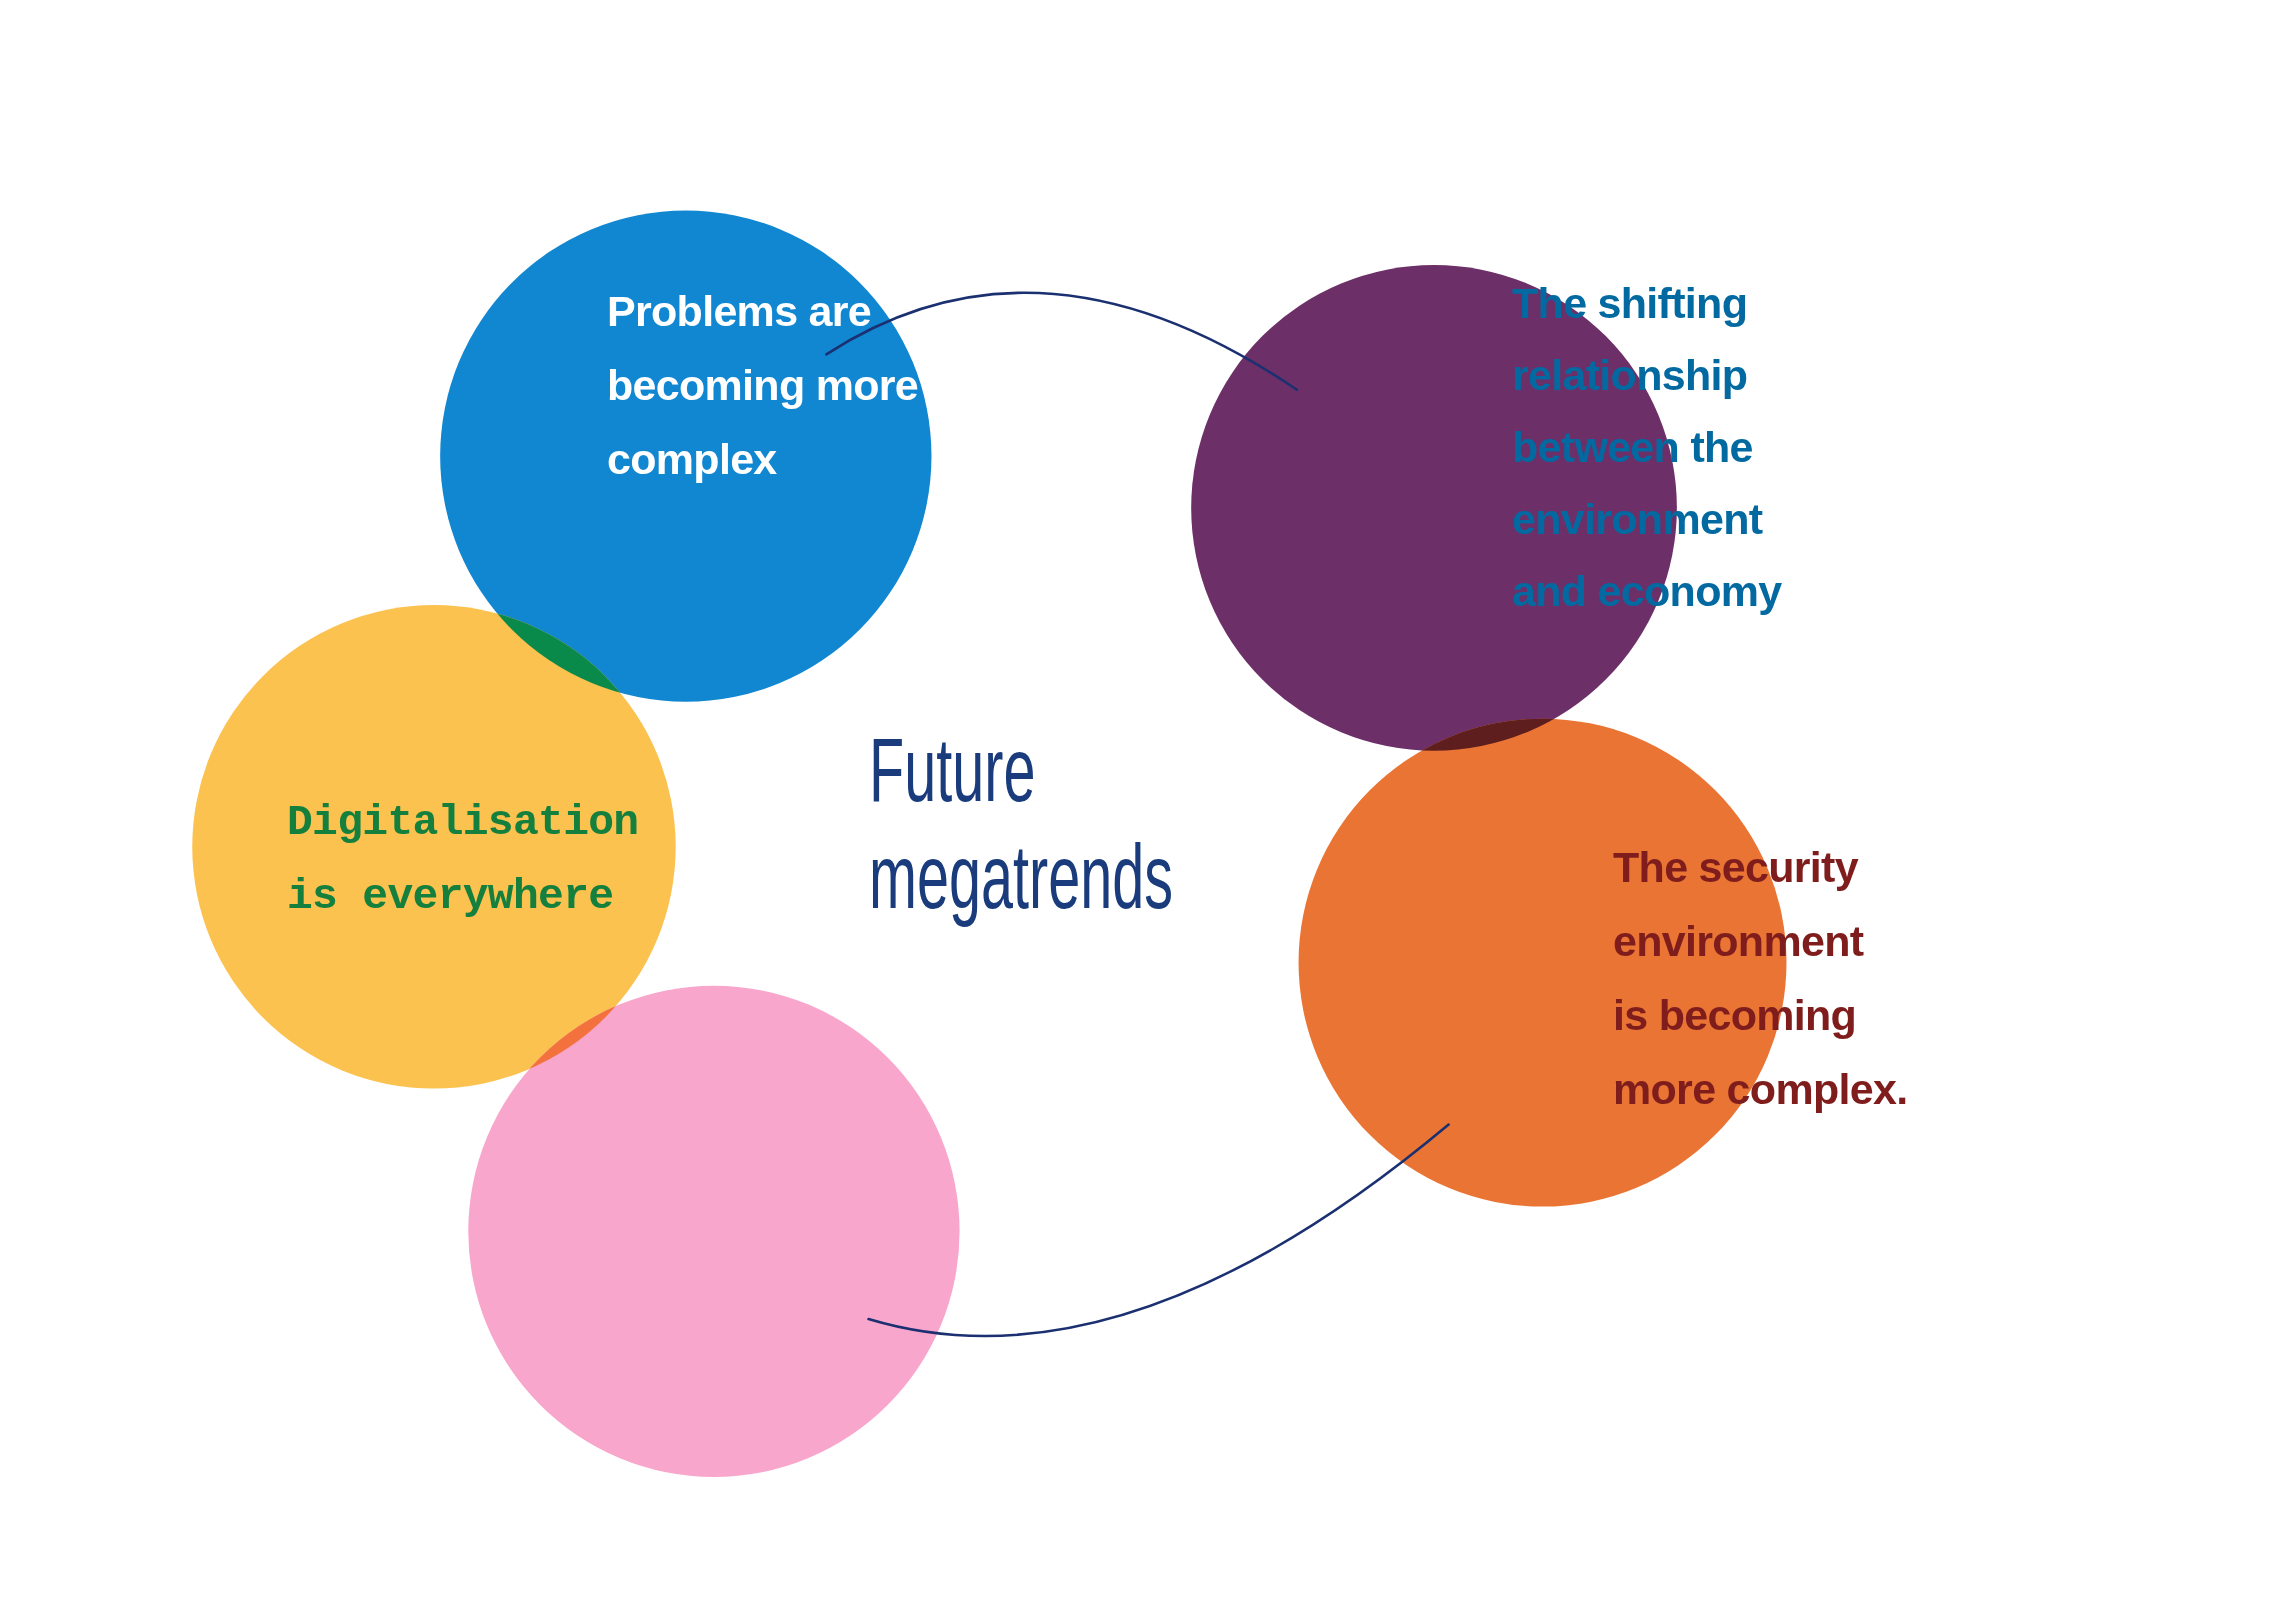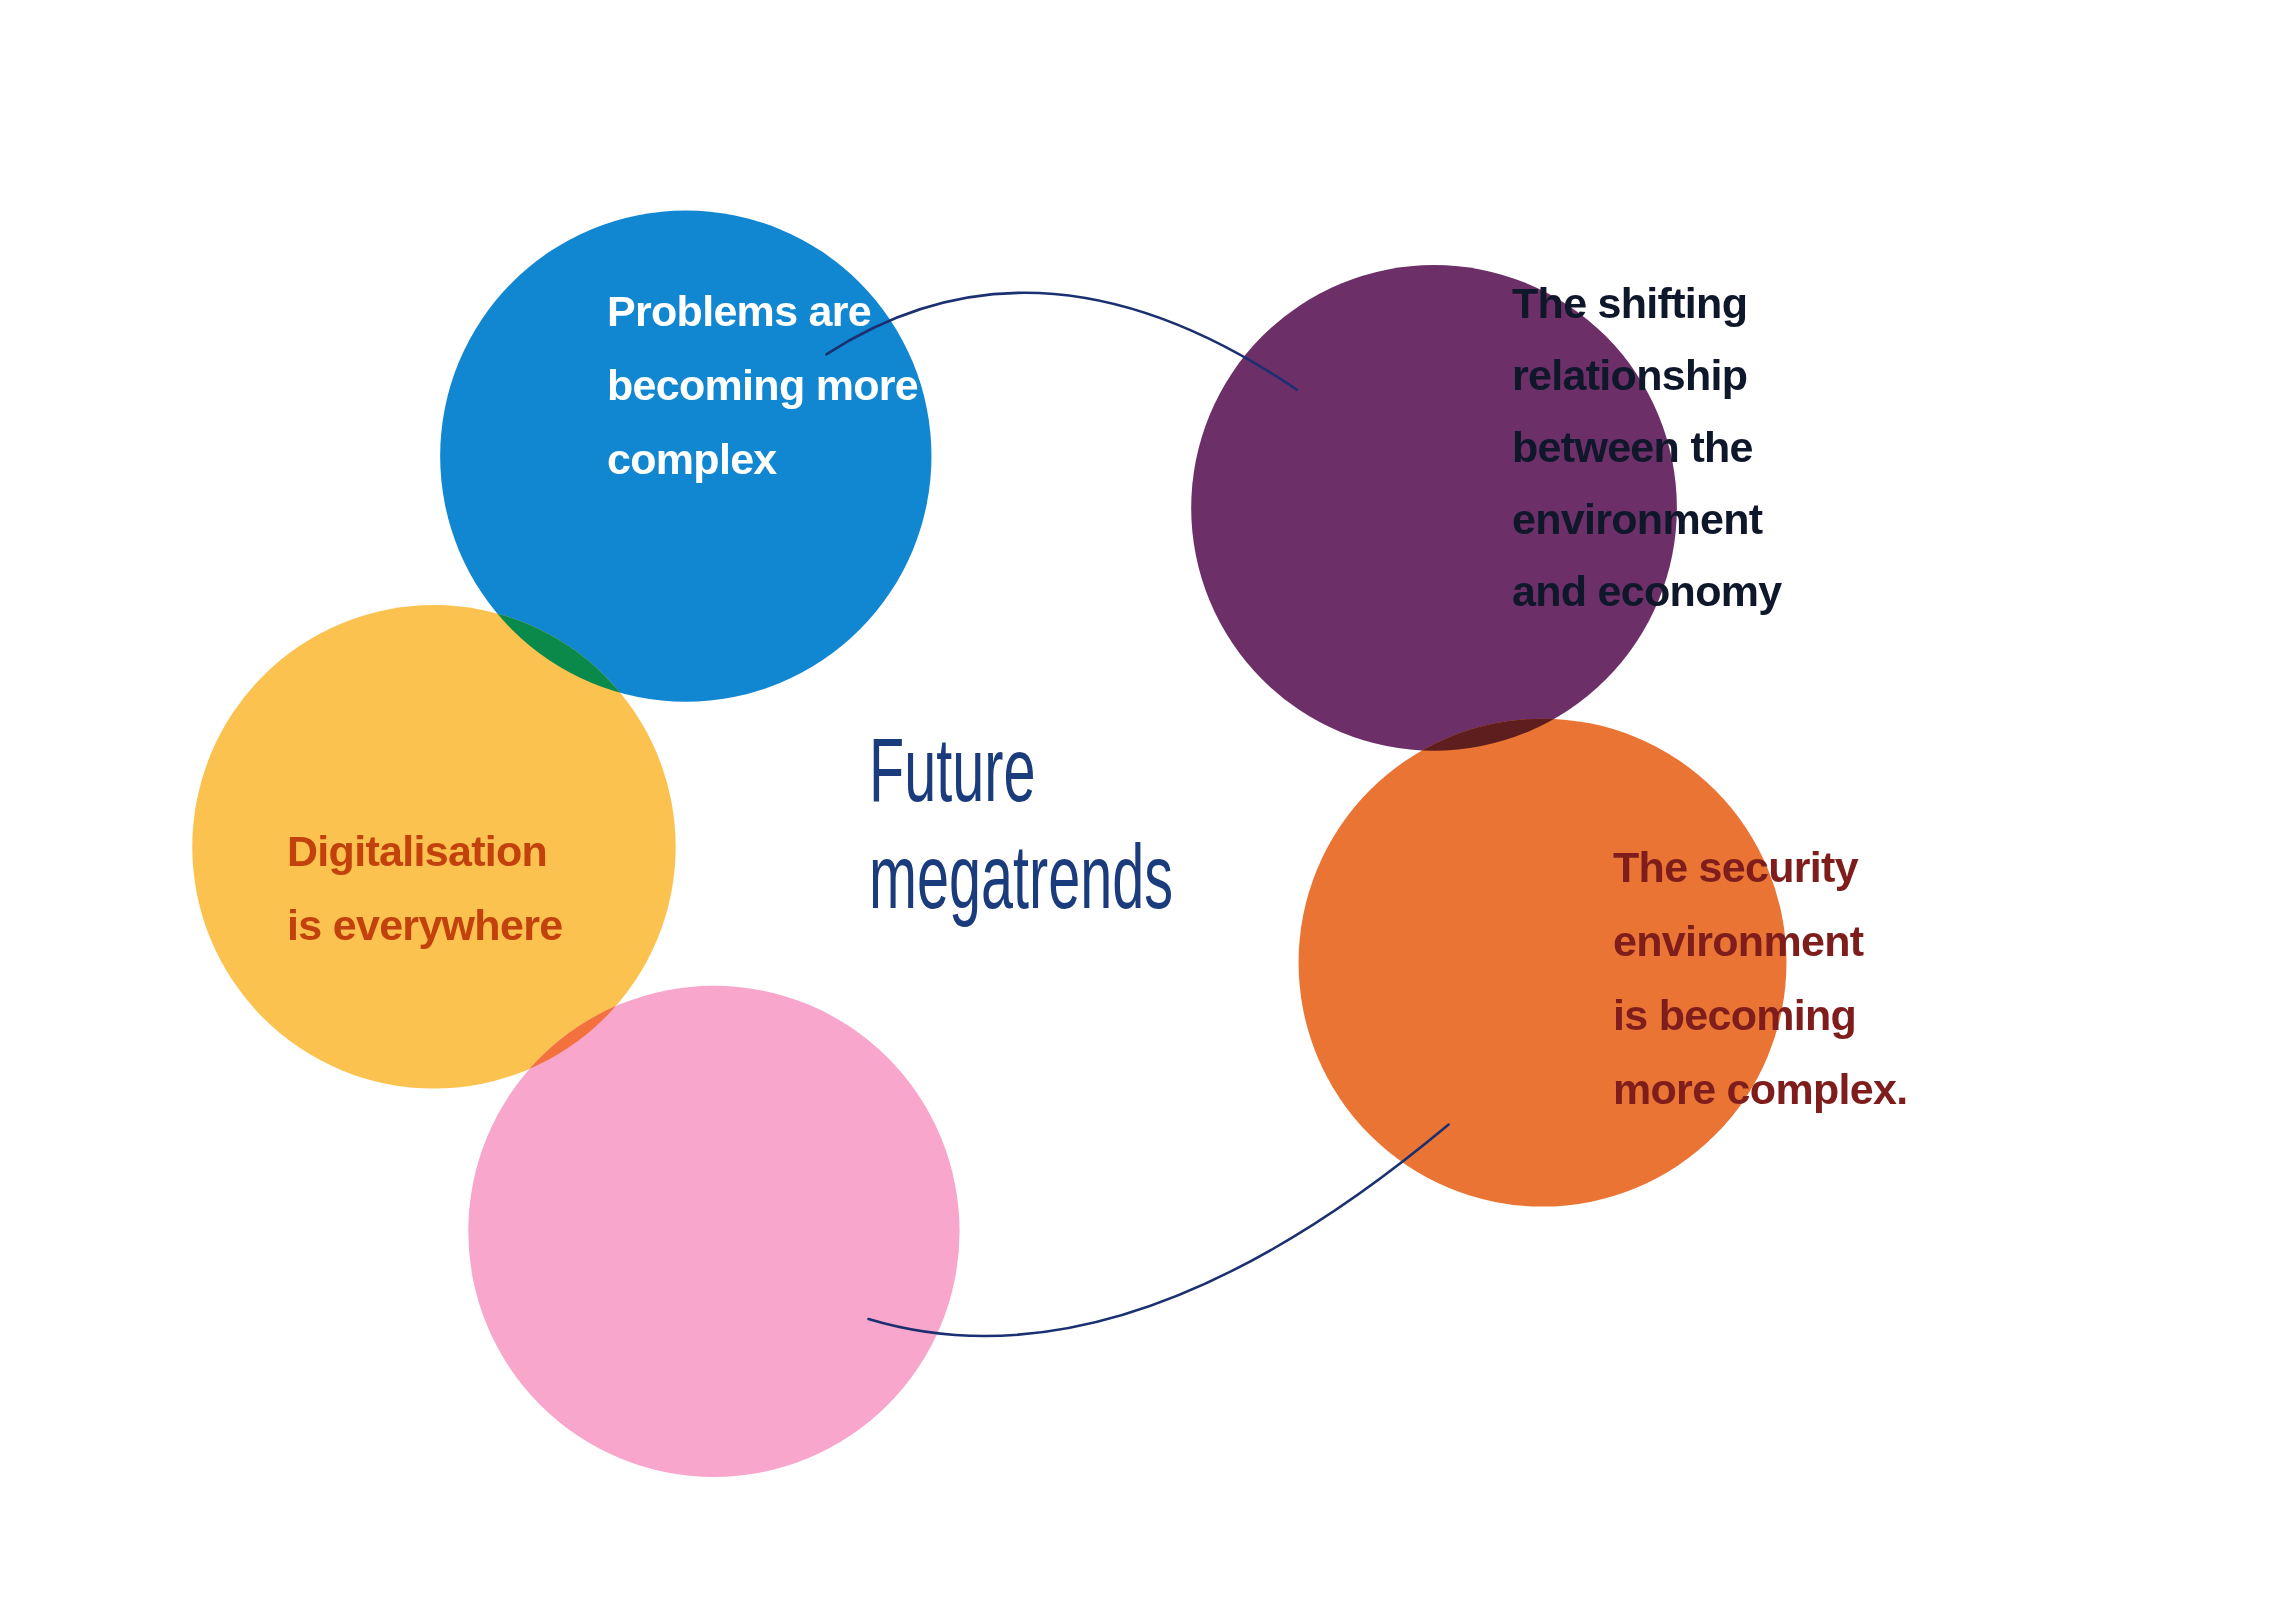--- a/index.html
+++ b/index.html
@@ -77,27 +77,27 @@
     <circle cx="2744" cy="1459" r="434" clip-path="url(#clip-purple)" fill="#5E1E1E"></circle>
 
     <path d="M 1470 377 Q 1850 130 2307 440" fill="none" stroke-width="4.5" stroke-linecap="round" stroke="#1B3070"></path>
     <path d="M 1545 2093 Q 2000 2230 2577 1747" fill="none" stroke-width="4.5" stroke-linecap="round" stroke="#1B3070"></path>
   </svg>
 
   <div class="label" style="left: 607px; top: 246px; color: rgb(255, 255, 255);">Problems are
 becoming more
 complex</div>
 
-  <div class="label purple-lines" style="left: 1512px; top: 239px; color: #0f172a;">The shifting
+  <div class="label purple-lines" style="left: 1512px; top: 239px; color: #0369a1;">The shifting
 relationship
 between the
 environment
 and economy</div>
 
-  <div class="label" style="left: 287px; top: 786px; color: #c2410c;">Digitalisation
+  <div class="label" style="left: 287px; top: 758px; color: #15803d; font-family: Liberation Mono, monospace;">Digitalisation
 is everywhere</div>
 
 
   <div class="label" style="left: 1613px; top: 802px; color: #7f1d1d;">The security
 environment
 is becoming
 more complex.</div>
 
   <h1 class="title" style="color: rgb(27, 60, 124);">Future
 megatrends</h1>

